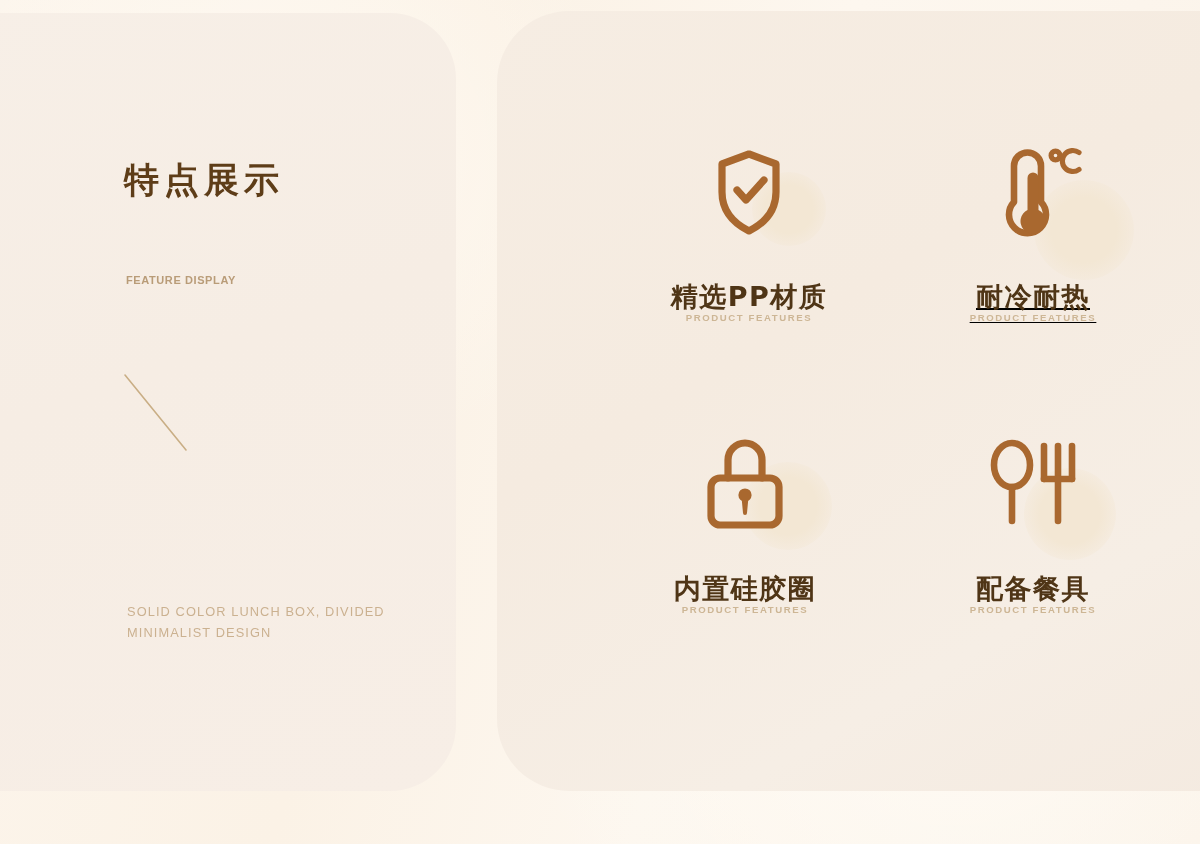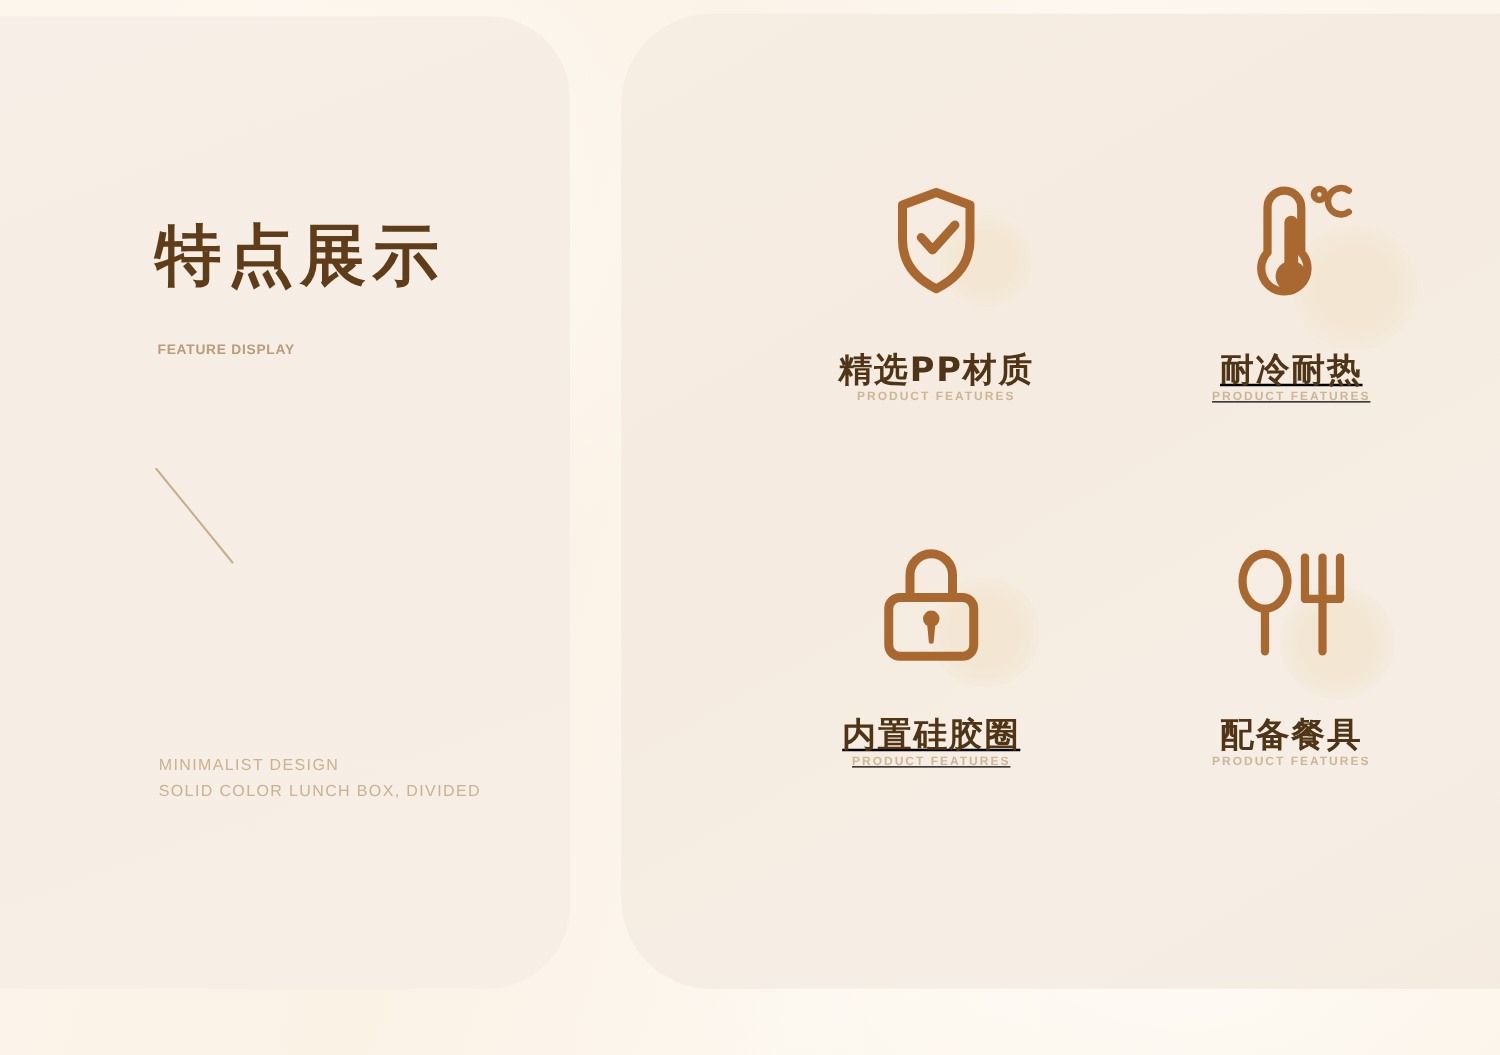--- a/index.html
+++ b/index.html
@@ -55,23 +55,23 @@
     width: 763px;
     height: 780px;
     background: linear-gradient(150deg, #F6EDE3 0%, #F5EBE0 40%, #F6EEE5 75%, #F4EAE0 100%);
     border-radius: 72px 0 0 72px;
   }
 
   
   .headline {
     position: absolute;
     left: 124px;
-    top: 178px;
-    font-family: Liberation Sans, sans-serif;
-    font-size: 53px;
+    top: 163px;
+    font-family: Liberation Serif, serif;
+    font-size: 35px;
     font-weight: bold;
     letter-spacing: 5px;
     color: #5E3D18;
     line-height: 1;
     white-space: nowrap;
   }
   .subhead {
     position: absolute;
     left: 126px;
     top: 274px;
@@ -109,21 +109,21 @@
     width: 580px;
     height: 560px;
   }
   .feature {
     position: absolute;
     width: 290px;
     text-align: center;
   }
   .feature.f0 { left: 4px;   top: 0px; }
   .feature.f1 { left: 288px; top: 0px; text-decoration: underline; }
-  .feature.f2 { left: 0px;   top: 292px; text-decoration: underline; }
+  .feature.f2 { left: 0px;   top: 292px; }
   .feature.f3 { left: 288px; top: 292px; }
 
   .icon-wrap {
     position: relative;
     width: 130px;
     height: 130px;
     margin: 0 auto;
   }
   .blob {
     position: absolute;
@@ -173,22 +173,22 @@
   <div class="headline">特点展示</div>
   <div class="subhead">FEATURE DISPLAY</div>
 
   <div class="diag-line">
     <svg width="72" height="82" viewBox="0 0 72 82" aria-hidden="true">
       <line x1="1" y1="1" x2="62" y2="76" stroke="#C9AE85" stroke-width="1.6" stroke-linecap="round"></line>
     </svg>
   </div>
 
   <div class="footnote">
+    <div>SOLID COLOR LUNCH BOX, DIVIDED</div>
     <div>MINIMALIST DESIGN</div>
-    <div>SOLID COLOR LUNCH BOX, DIVIDED</div>
   </div>
 
   <div class="features">
 
     <div class="feature f0">
       <div class="icon-wrap">
         <div class="blob blob-0"></div>
         <svg class="icon-svg" viewBox="0 0 130 130">
           <g fill="none" stroke="#A9682F" stroke-width="7.2" stroke-linecap="round" stroke-linejoin="round">
             <path d="M38 34 L65 24 L92 34 L92 62 C92 82 79 94 65 101 C51 94 38 82 38 62 Z"></path>

